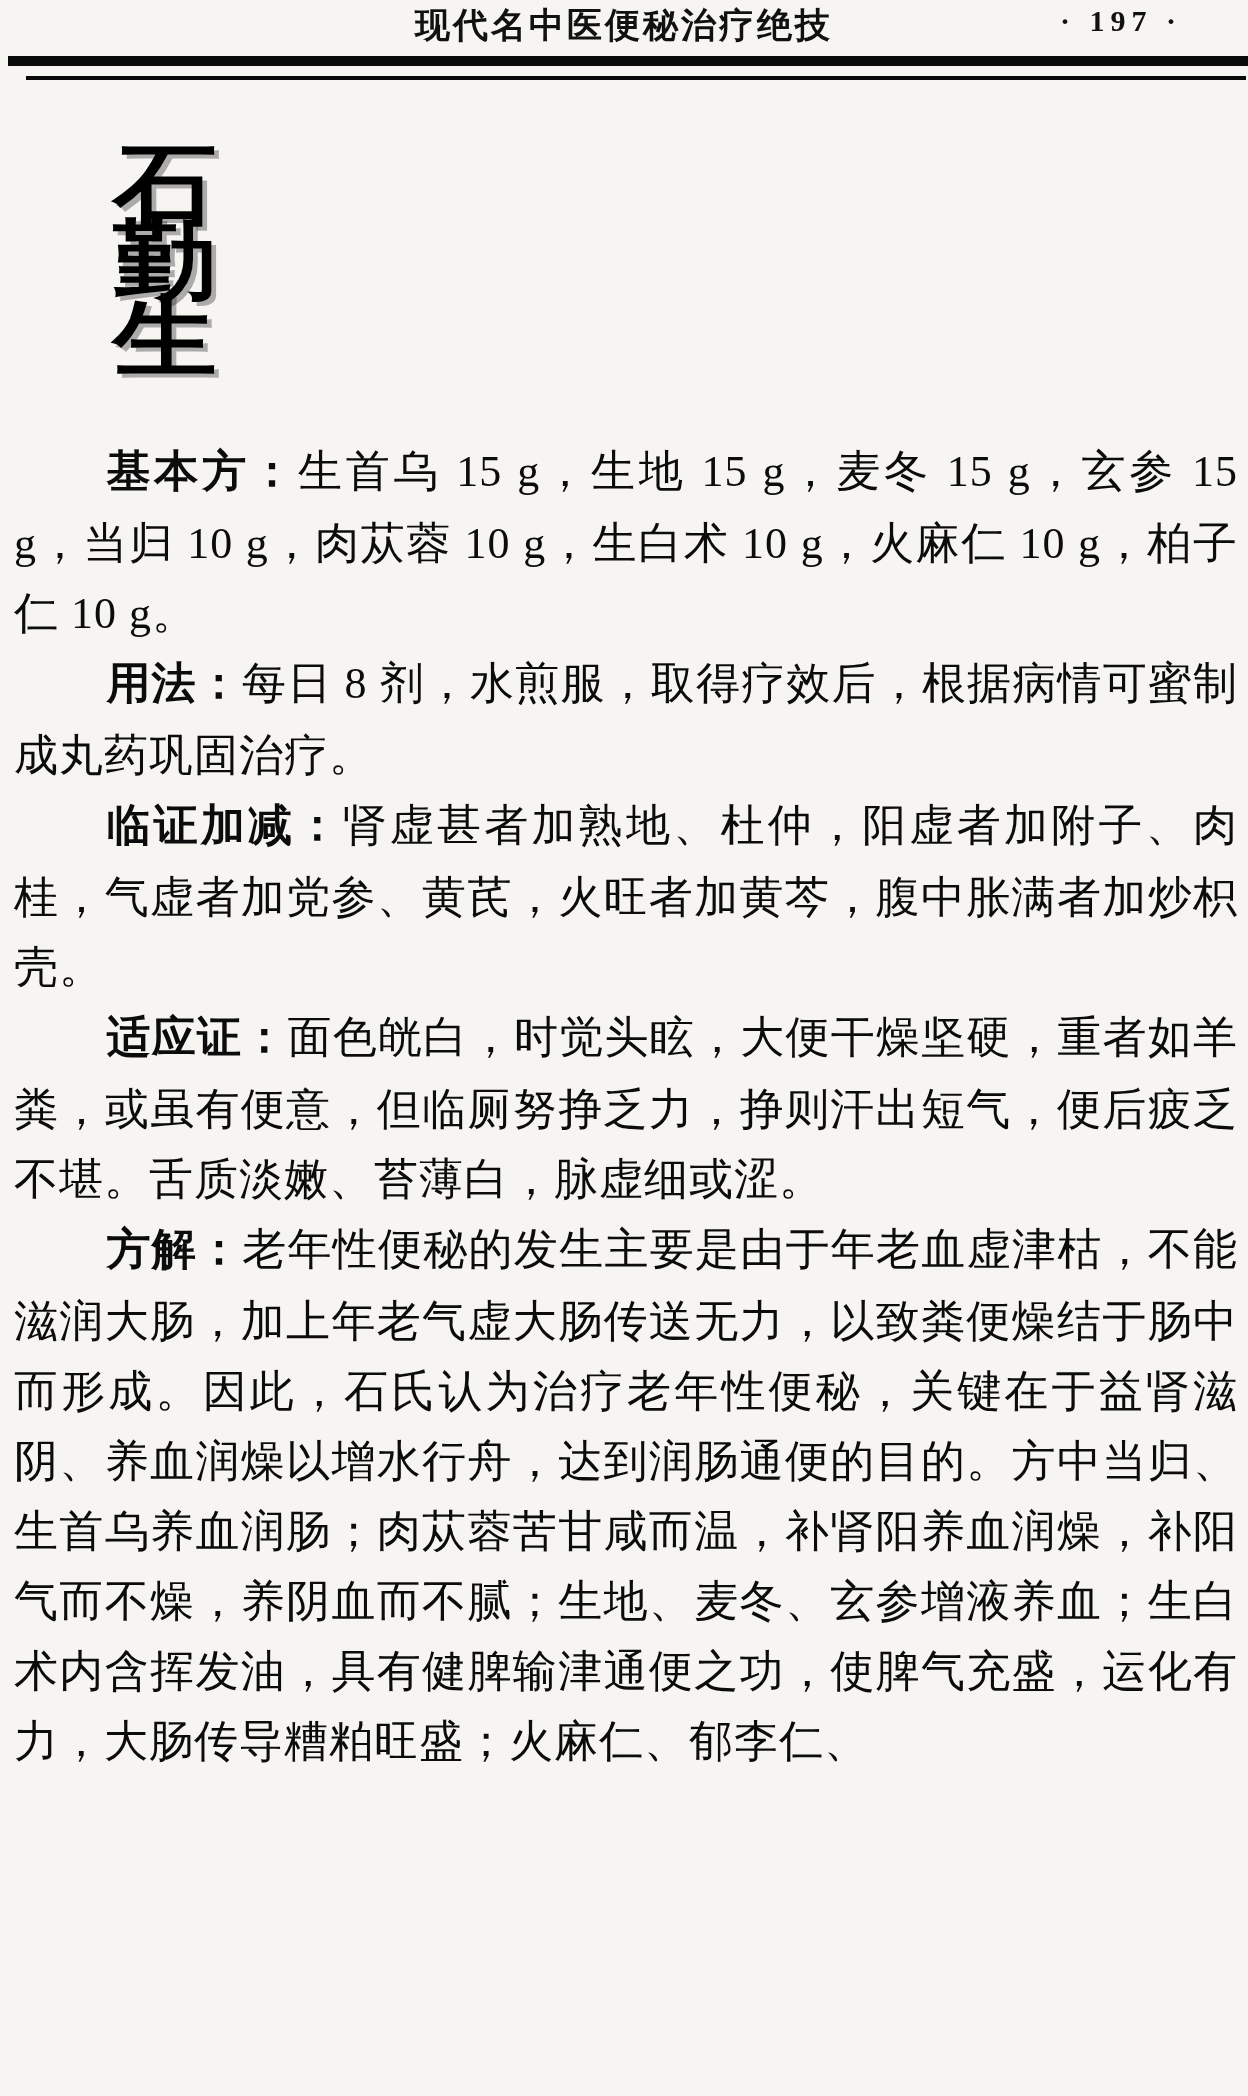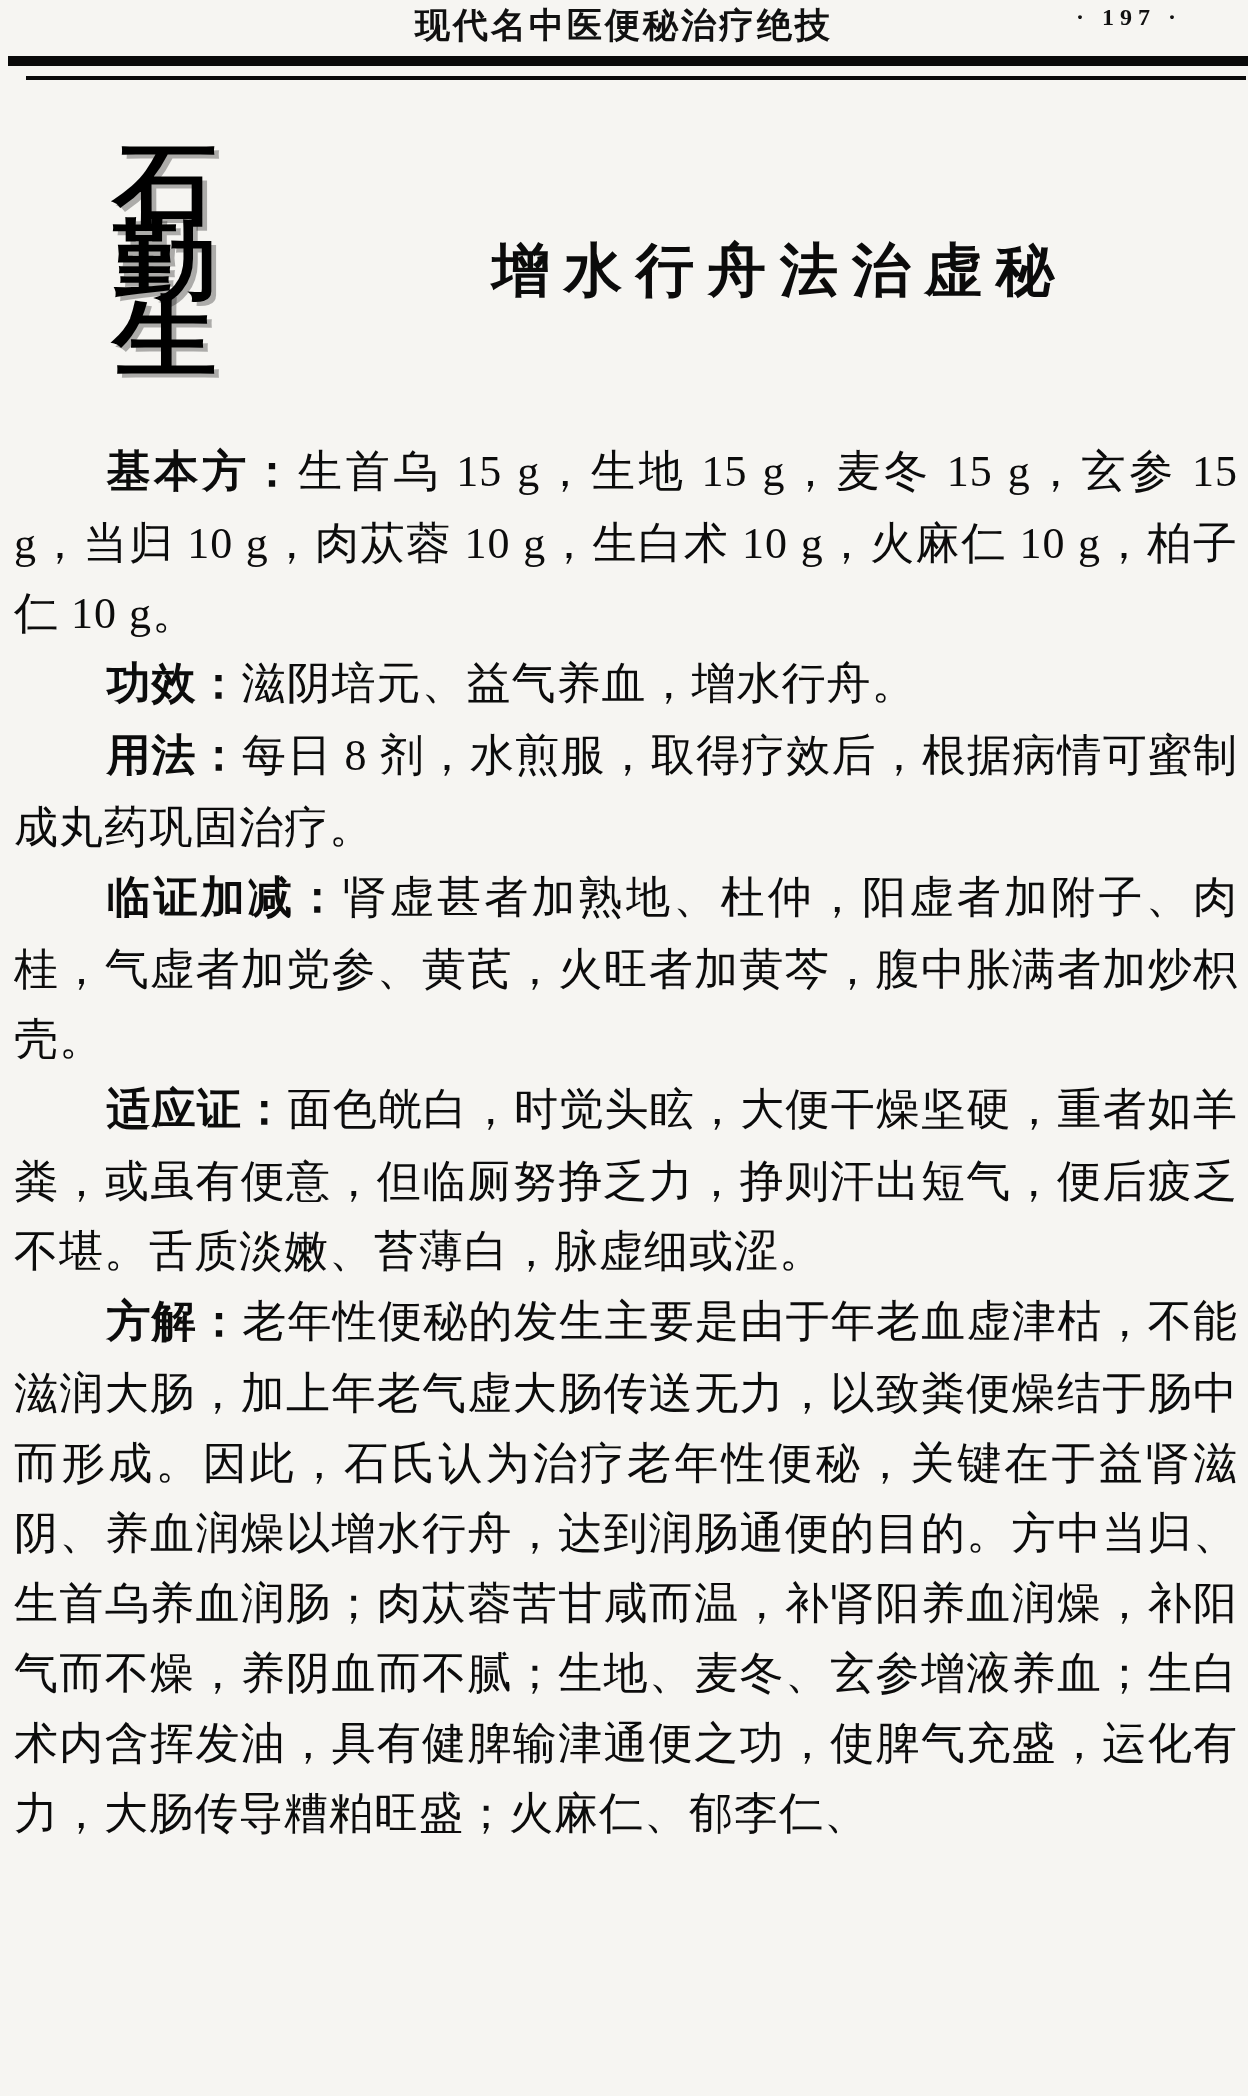--- a/index.html
+++ b/index.html
@@ -22,21 +22,21 @@
   }
   .running-title {
     position: absolute; left: 0; right: 0; top: 2px;
     text-align: center;
     font-size: 35px; font-weight: bold;
     letter-spacing: 3px;
     color: #111;
   }
   .page-number {
     position: absolute; right: 66px; top: 4px;
-    font-size: 24px; font-weight: bold;
+    font-size: 30px; font-weight: bold;
     letter-spacing: 6px;
     color: #111;
   }
   .rule-thick {
     position: absolute; top: 56px; left: 8px; right: 0;
     height: 10px; background: #0a0a0a;
   }
   .rule-thin {
     position: absolute; top: 76px; left: 26px; right: 2px;
     height: 4px; background: #0a0a0a;
@@ -95,27 +95,25 @@
 
   <div class="rule-thick"></div>
   <div class="rule-thin"></div>
 
   <div class="author-name">
     <span>石</span>
     <span>勤</span>
     <span>生</span>
   </div>
 
-  <h1 class="chapter-title">增水行舟法治虚秘</h1>
 
   <div class="body-text">
 
     <p><span class="lead">基本方：</span><span>生首乌 15 g，生地 15 g，麦冬 15 g，玄参 15 g，当归 10 g，肉苁蓉 10 g，生白术 10 g，火麻仁 10 g，柏子仁 10 g。</span></p>
 
-    <p><span class="lead">功效：</span><span>滋阴培元、益气养血，增水行舟。</span></p>
 
     <p><span class="lead">用法：</span><span>每日 8 剂，水煎服，取得疗效后，根据病情可蜜制成丸药巩固治疗。</span></p>
 
     <p><span class="lead">临证加减：</span><span>肾虚甚者加熟地、杜仲，阳虚者加附子、肉桂，气虚者加党参、黄芪，火旺者加黄芩，腹中胀满者加炒枳壳。</span></p>
 
     <p><span class="lead">适应证：</span><span>面色㿠白，时觉头眩，大便干燥坚硬，重者如羊粪，或虽有便意，但临厕努挣乏力，挣则汗出短气，便后疲乏不堪。舌质淡嫩、苔薄白，脉虚细或涩。</span></p>
 
     <p><span class="lead">方解：</span><span>老年性便秘的发生主要是由于年老血虚津枯，不能滋润大肠，加上年老气虚大肠传送无力，以致粪便燥结于肠中而形成。因此，石氏认为治疗老年性便秘，关键在于益肾滋阴、养血润燥以增水行舟，达到润肠通便的目的。方中当归、生首乌养血润肠；肉苁蓉苦甘咸而温，补肾阳养血润燥，补阳气而不燥，养阴血而不腻；生地、麦冬、玄参增液养血；生白术内含挥发油，具有健脾输津通便之功，使脾气充盛，运化有力，大肠传导糟粕旺盛；火麻仁、郁李仁、</span></p>
   </div>
 

